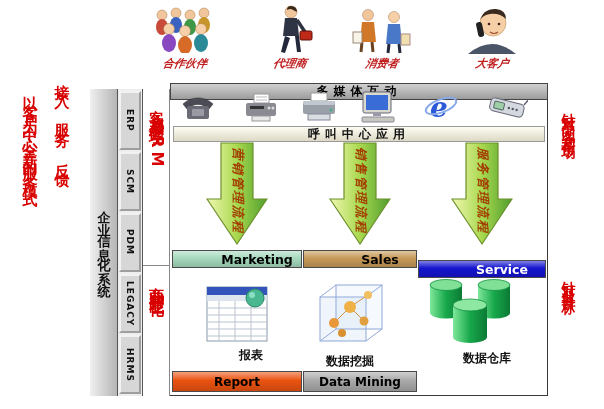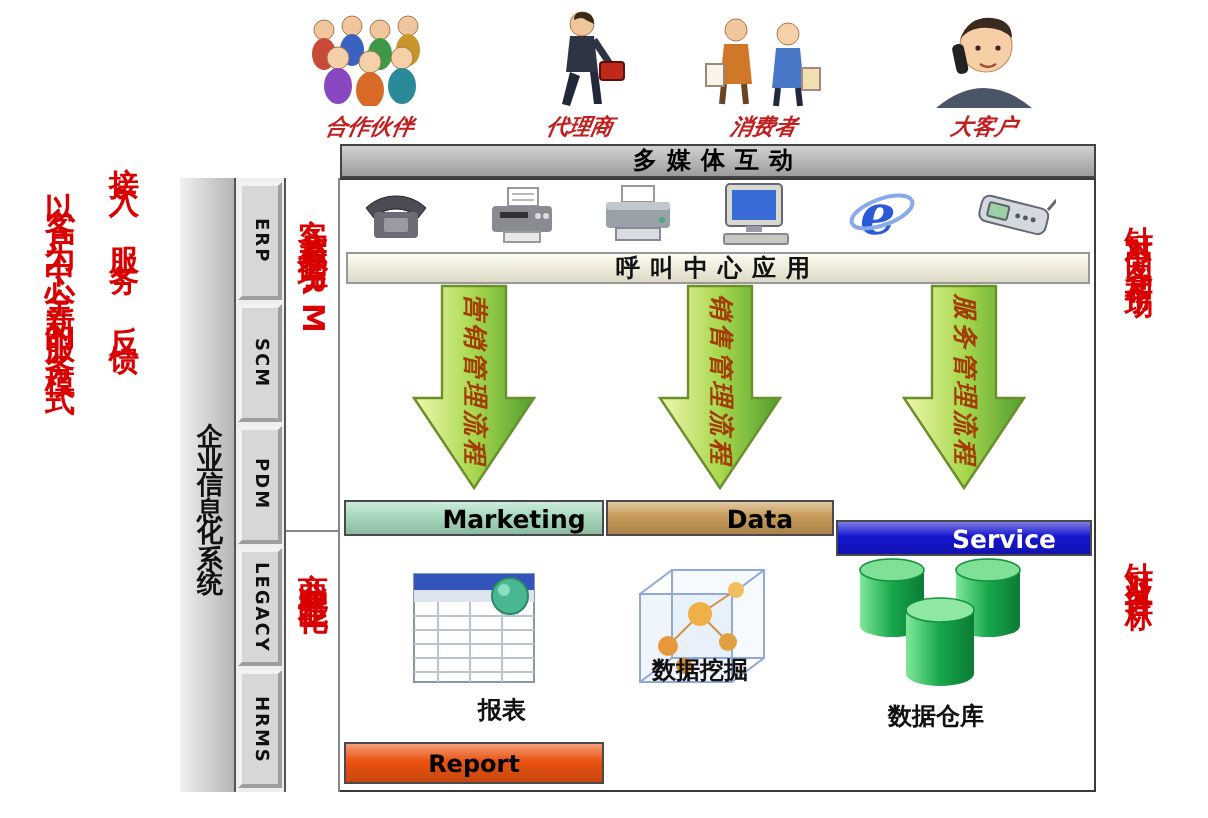--- a/index.html
+++ b/index.html
@@ -154,21 +154,21 @@
 
   
   <div class="abs title-col" style="left:143px; top:89px; width:27px; height:176px;">
     <span class="vtext" style="color: rgb(216, 0, 0);">客户关系管理CRM</span>
   </div>
   <div class="abs title-col" style="left:143px; top:265px; width:27px; height:131px; border-top:1px solid #888;">
     <span class="vtext" style="color: rgb(216, 0, 0);">商业智能化BI</span>
   </div>
 
   
-  <div class="abs gray-band" style="left: 170px; top: 72px; width: 378px; height: 17px; background-color: rgb(178, 178, 178);">多媒体互动</div>
+  <div class="abs gray-band" style="left: 170px; top: 83px; width: 378px; height: 17px; background-color: rgb(178, 178, 178);">多媒体互动</div>
 
   
   <div class="abs" style="left:180px; top:93px;">
     <svg width="36" height="30" viewBox="0 0 36 30">
       <path d="M3 11 C11 3 25 3 33 11 L29 16 C23 10 13 10 7 16 Z" fill="#4b4b55" stroke="#222" stroke-width=".5"></path>
       <rect x="7" y="13" width="22" height="13" rx="2" fill="#6b6b75"></rect>
       <rect x="12" y="16" width="12" height="7" rx="1" fill="#9a9aa5"></rect>
     </svg>
   </div>
   <div class="abs" style="left:242px; top:93px;">
@@ -237,21 +237,21 @@
   </div>
   <div class="arrow" style="left:451px;">
     <svg width="62" height="104" viewBox="0 0 62 104">
       <path d="M15 1 H47 V57 H61 L31 102 L1 57 H15 Z" fill="url(#arrowGrad)" stroke="#6b8f2a" stroke-width="1.2"></path>
     </svg>
     <div class="arrow-label" style="color: rgb(163, 60, 0);">服务管理流程</div>
   </div>
 
   
   <div class="bar proc-bar" style="left: 172px; width: 130px; background-color: rgb(166, 217, 189); color: rgb(0, 0, 0);">Marketing</div>
-  <div class="bar proc-bar" style="left: 303px; width: 114px; background-color: rgb(199, 154, 88); color: rgb(0, 0, 0);">Data</div>
+  <div class="bar proc-bar" style="left: 303px; width: 114px; background-color: rgb(199, 154, 88); color: rgb(0, 0, 0);">Sales</div>
   <div class="bar proc-bar" style="left: 418px; width: 128px; background-color: rgb(21, 21, 207); color: rgb(255, 255, 255); margin-top: 10px;">Service</div>
 
   
   <div class="abs" style="left:205px; top:283px;">
     <svg width="66" height="62" viewBox="0 0 66 62">
       <rect x="2" y="4" width="60" height="54" fill="#fff" stroke="#8899aa"></rect>
       <rect x="2" y="4" width="60" height="8" fill="#3355bb"></rect>
       <rect x="2" y="12" width="60" height="6" fill="#dde4ee"></rect>
       <g stroke="#b8c4d0" stroke-width="1">
         <line x1="2" y1="25" x2="62" y2="25"></line>
@@ -284,37 +284,38 @@
           <line x1="38" y1="26" x2="52" y2="40"></line>
           <line x1="38" y1="26" x2="56" y2="14"></line>
       </g>
       <circle cx="22" cy="42" r="5" fill="#e89838"></circle>
         <circle cx="38" cy="26" r="6" fill="#f0b048"></circle>
       <circle cx="52" cy="40" r="4.5" fill="#e0a040"></circle>
         <circle cx="56" cy="14" r="4" fill="#f0c060"></circle>
       <circle cx="30" cy="52" r="4" fill="#d89030"></circle>
     </svg>
   </div>
-  <div class="caption" style="left:312px; top:327px; width:76px;">数据挖掘</div>
+  <div class="caption" style="left:312px; top:353px; width:76px;">数据挖掘</div>
 
   <div class="abs" style="left:426px; top:275px;">
     <svg width="88" height="72" viewBox="0 0 88 72">
       <ellipse cx="20" cy="38" rx="16" ry="5.5" fill="url(#cylGrad)"></ellipse>
       <rect x="4" y="10" width="32" height="28" fill="url(#cylGrad)"></rect>
       <ellipse cx="20" cy="10" rx="16" ry="5.5" fill="#7fe096" stroke="#12913f" stroke-width=".8"></ellipse>
       <ellipse cx="68" cy="38" rx="16" ry="5.5" fill="url(#cylGrad)"></ellipse>
       <rect x="52" y="10" width="32" height="28" fill="url(#cylGrad)"></rect>
       <ellipse cx="68" cy="10" rx="16" ry="5.5" fill="#7fe096" stroke="#12913f" stroke-width=".8"></ellipse>
       <ellipse cx="44" cy="62" rx="17" ry="6" fill="url(#cylGrad)"></ellipse>
       <rect x="27" y="30" width="34" height="32" fill="url(#cylGrad)"></rect>
       <ellipse cx="44" cy="30" rx="17" ry="6" fill="#8fe8a2" stroke="#12913f" stroke-width=".8"></ellipse>
     </svg>
   </div>
-  <div class="caption" style="left:424px; top:350px; width:88px;">数据仓库</div>
+  <div class="caption" style="left:443px; top:350px; width:88px;">数据仓库</div>
 
   
   <div class="bar bot-bar" style="left: 172px; width: 130px; background-color: rgb(234, 82, 16); color: rgb(0, 0, 0);">Report</div>
+  <div class="bar bot-bar" style="left: 303px; width: 114px; background-color: rgb(169, 169, 169); color: rgb(0, 0, 0);">Data Mining</div>
 
   
   <div class="side-note vtext red-v" style="left: 560px; top: 102px; height: 185px; color: rgb(216, 0, 0);">针对不同客户和市场</div>
   <div class="side-note vtext red-v" style="left: 560px; top: 270px; height: 125px; color: rgb(216, 0, 0);">针对业务目标</div>
 
 </div>
 
 </body></html>

